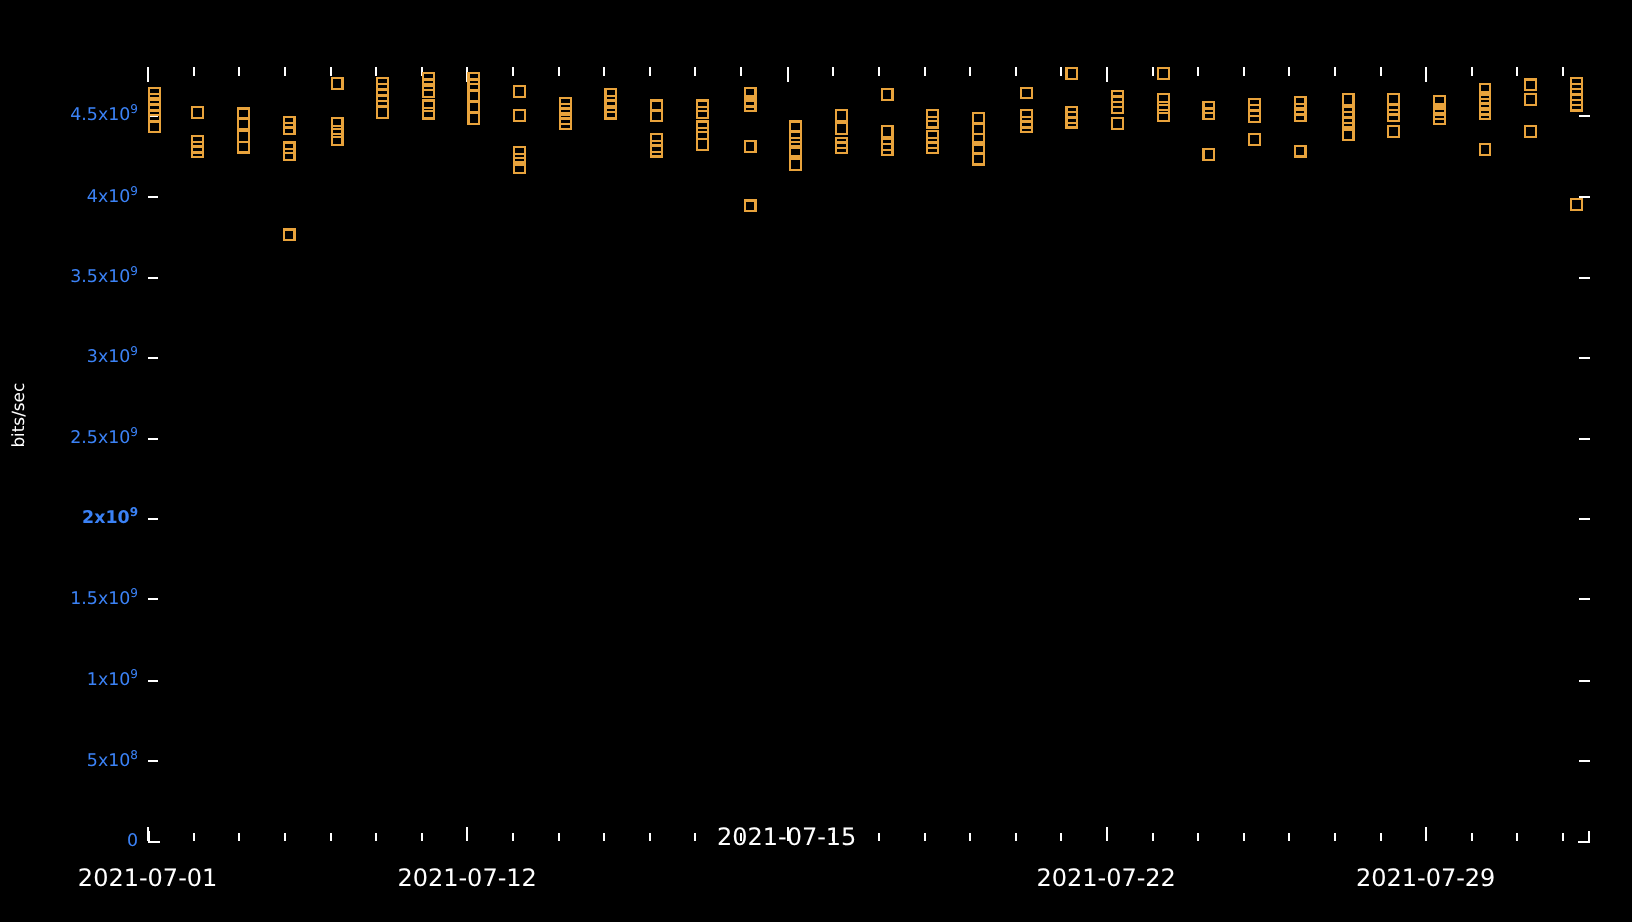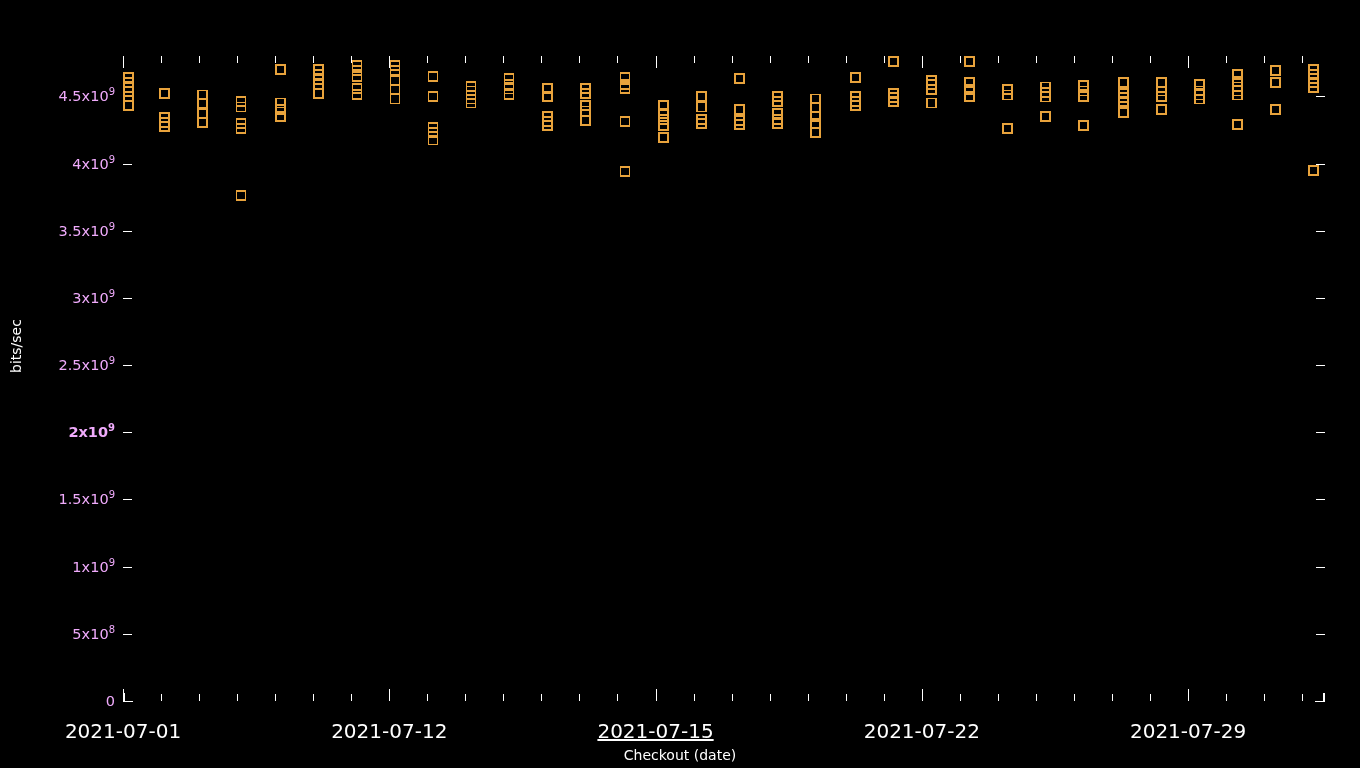--- a/index.html
+++ b/index.html
@@ -58,21 +58,21 @@
     font-size: 14px;
     color: #ffffff;
     transform: rotate(-90deg);
     transform-origin: center center;
     white-space: nowrap;
   }
   .ytick-label {
     position: absolute;
     text-align: right;
     font-size: 14.5px;
-    color: #f0abfc;
+    color: #3b82f6;
     white-space: nowrap;
     transform: translateY(-50%);
   }
   .ytick-label sup {
     font-size: 10px;
     vertical-align: super;
     line-height: 0;
   }
   .xtick-label {
     position: absolute;
@@ -336,21 +336,20 @@
       <div class="ytick-label" style="right: 1245px; top: 432.25px; font-weight: bold;">2x10<sup>9</sup></div>
       <div class="ytick-label" style="right: 1245px; top: 365.062px;">2.5x10<sup>9</sup></div>
       <div class="ytick-label" style="right: 1245px; top: 297.875px;">3x10<sup>9</sup></div>
       <div class="ytick-label" style="right: 1245px; top: 230.688px;">3.5x10<sup>9</sup></div>
       <div class="ytick-label" style="right: 1245px; top: 163.5px;">4x10<sup>9</sup></div>
       <div class="ytick-label" style="right: 1245px; top: 96.3125px;">4.5x10<sup>9</sup></div>
     </div>
   <div id="xtick-labels">
       <div class="xtick-label" style="left: 123px; top: 719px;">2021-07-01</div>
       <div class="xtick-label" style="left: 389.266px; top: 719px;">2021-07-12</div>
-      <div class="xtick-label" style="left: 655.532px; top: 719px; text-decoration: underline;">2021-07-15</div>
+      <div class="xtick-label" style="left: 655.532px; top: 685px;">2021-07-15</div>
       <div class="xtick-label" style="left: 921.797px; top: 719px;">2021-07-22</div>
       <div class="xtick-label" style="left: 1188.06px; top: 719px;">2021-07-29</div>
     </div>
 
   <div class="yaxis-title">bits/sec</div>
-  <div class="xaxis-title">Checkout (date)</div>
 
 </div>
 
 </body></html>

